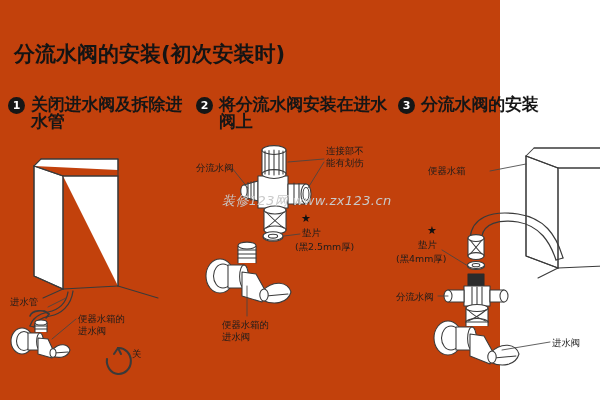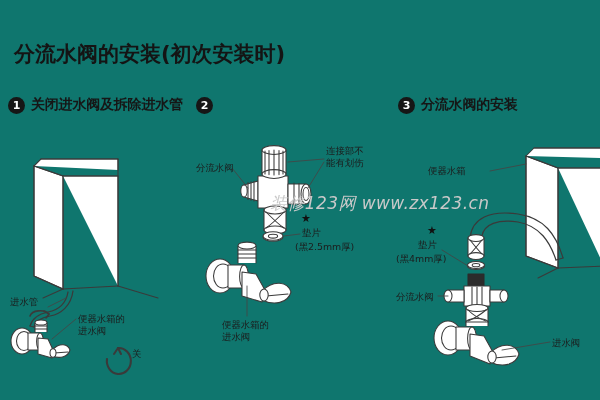--- a/index.html
+++ b/index.html
@@ -12,23 +12,23 @@
     height: 400px;
     overflow: hidden;
     font-family: "DejaVu Sans", "Liberation Sans", sans-serif;
     color: #1a1a1a;
     position: relative;
   }
 
   #sheet {
     position: absolute;
     left: 0; top: 0;
-    width: 600px;
+    width: 500px;
     height: 400px;
-    background: #0f766e;
+    background: #c2410c;
     text-decoration: underline;
   }
 
   
   .title {
     position: absolute;
     left: 14px;
     top: 40px;
     font-size: 21px;
     font-weight: bold;
@@ -63,21 +63,21 @@
     border-radius: 50%;
     background: #161616;
     color: #ffffff;
     font-size: 11px;
     font-weight: bold;
     line-height: 17px;
     text-align: center;
     margin-top: 1px;
   }
   .step-title {
-    font-size: 14px;
+    font-size: 17px;
     font-weight: bold;
     line-height: 16.5px;
     color: #161616;
     letter-spacing: -0.2px;
   }
 
   .art {
     position: absolute;
     left: 0;
     top: 30px;
@@ -87,27 +87,26 @@
   .art svg { display: block; width: 100%; height: 100%; overflow: visible; }
 
   
   .lbl { font-family: "DejaVu Sans", "Liberation Sans", sans-serif; font-size: 9.4px; fill: #1c1c1c; }
   .star { font-size: 11px; fill: #111; }
 
   .wm {
     position: absolute;
     left: 222px;
     top: 192px;
-    font-size: 17px;
+    font-size: 13px;
     color: #c9c9c9;
     font-style: italic;
     letter-spacing: 0.4px;
     white-space: nowrap;
     user-select: none;
-    margin-left: 48px;
   }
 </style>
 </head>
 <body>
 
 <div id="sheet">
 
   <div class="title">分流水阀的安装(初次安装时)</div>
 
   <div class="panel" id="panel-1">
@@ -179,20 +178,21 @@
         <text class="lbl" x="70" y="196">便器水箱的</text>
         <text class="lbl" x="70" y="208">进水阀</text>
         <text class="lbl" x="124" y="231">关</text>
       </svg>
     </div>
   </div>
 
   <div class="panel" id="panel-2">
     <div class="step-head">
       <div class="step-badge">2</div>
+      <div class="step-title">将分流水阀安装在进水阀上</div>
     </div>
 
     <div class="art">
       <svg viewBox="0 0 195 262" preserveAspectRatio="xMidYMid meet">
         <g fill="none" stroke="#3a3a3a" stroke-width="1.05" stroke-linejoin="round" stroke-linecap="round">
 
           <g>
 
             <path d="M48 59 L62 55 L62 75 L48 71 Z" fill="#ffffff"></path>
             <ellipse cx="48" cy="65" rx="3.2" ry="6" fill="#ffffff"></ellipse>

